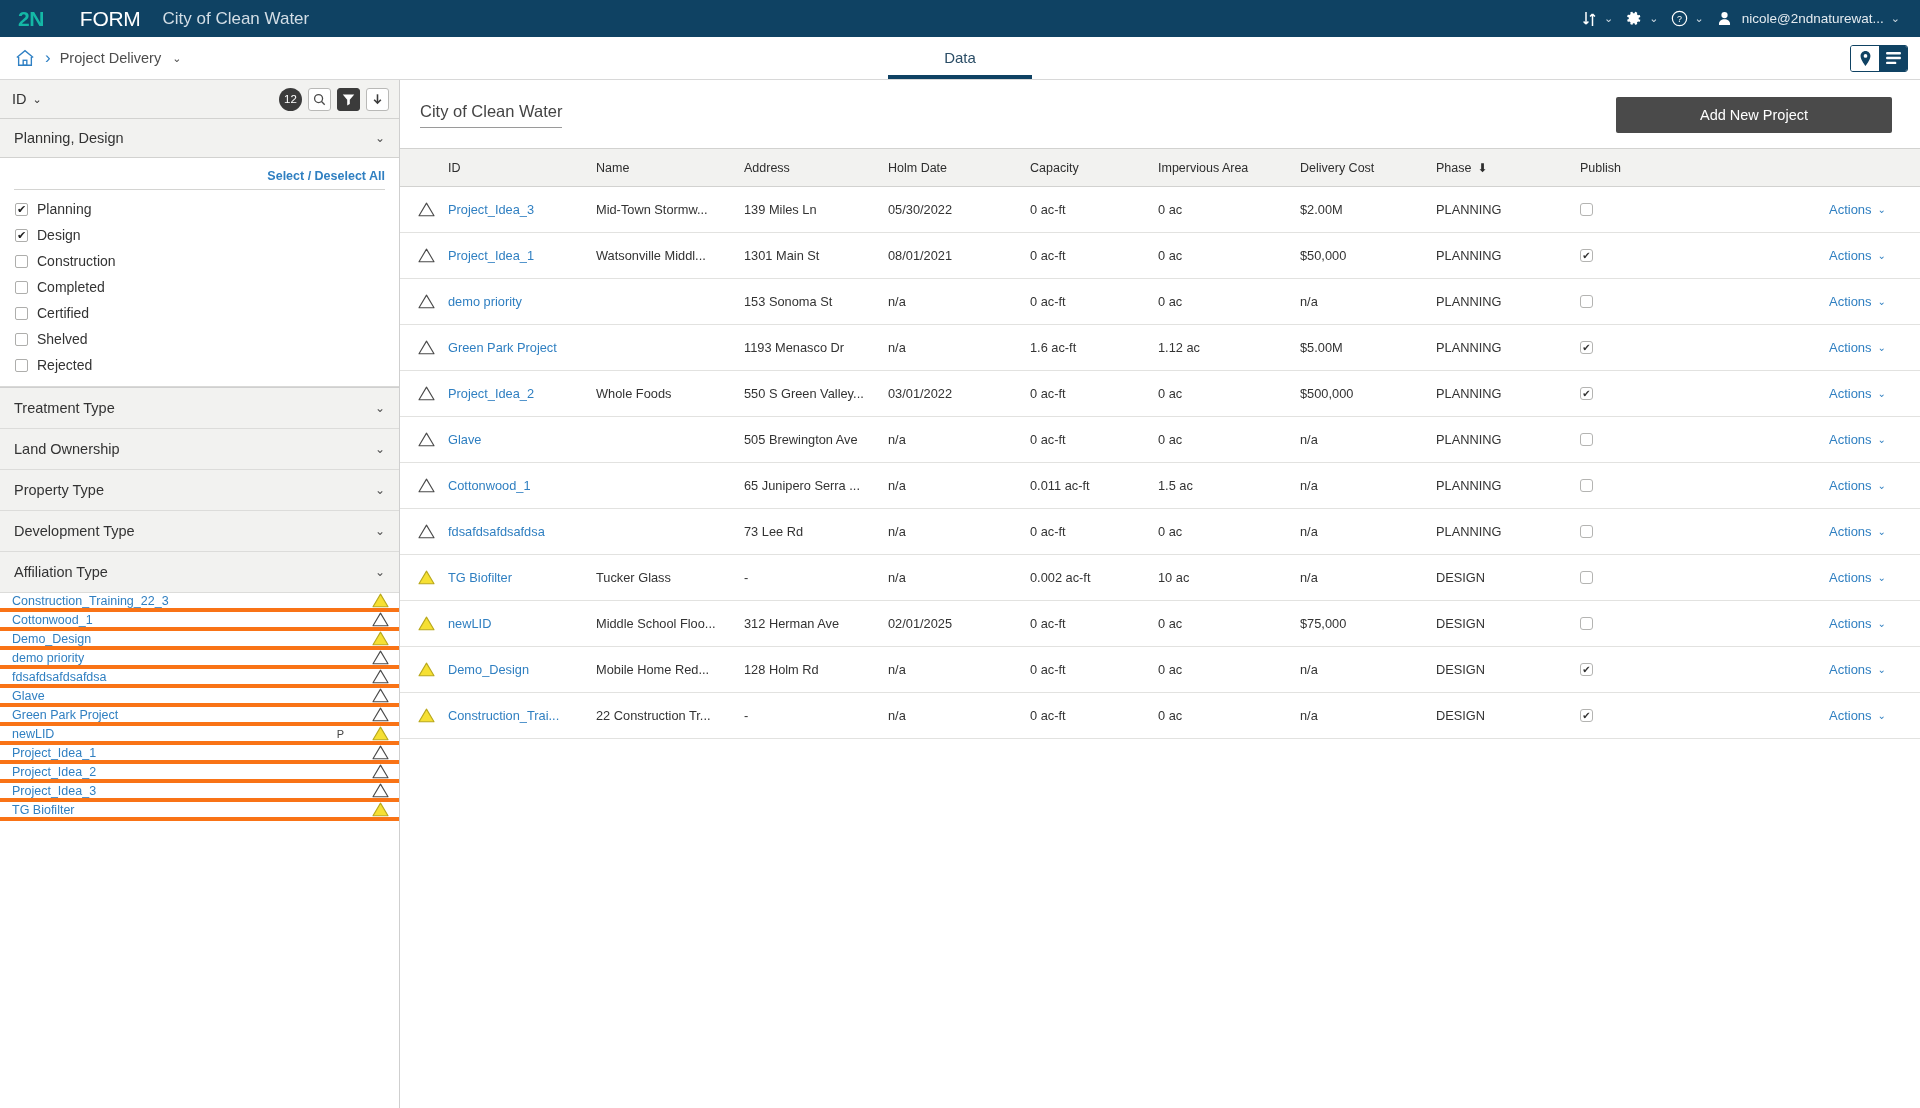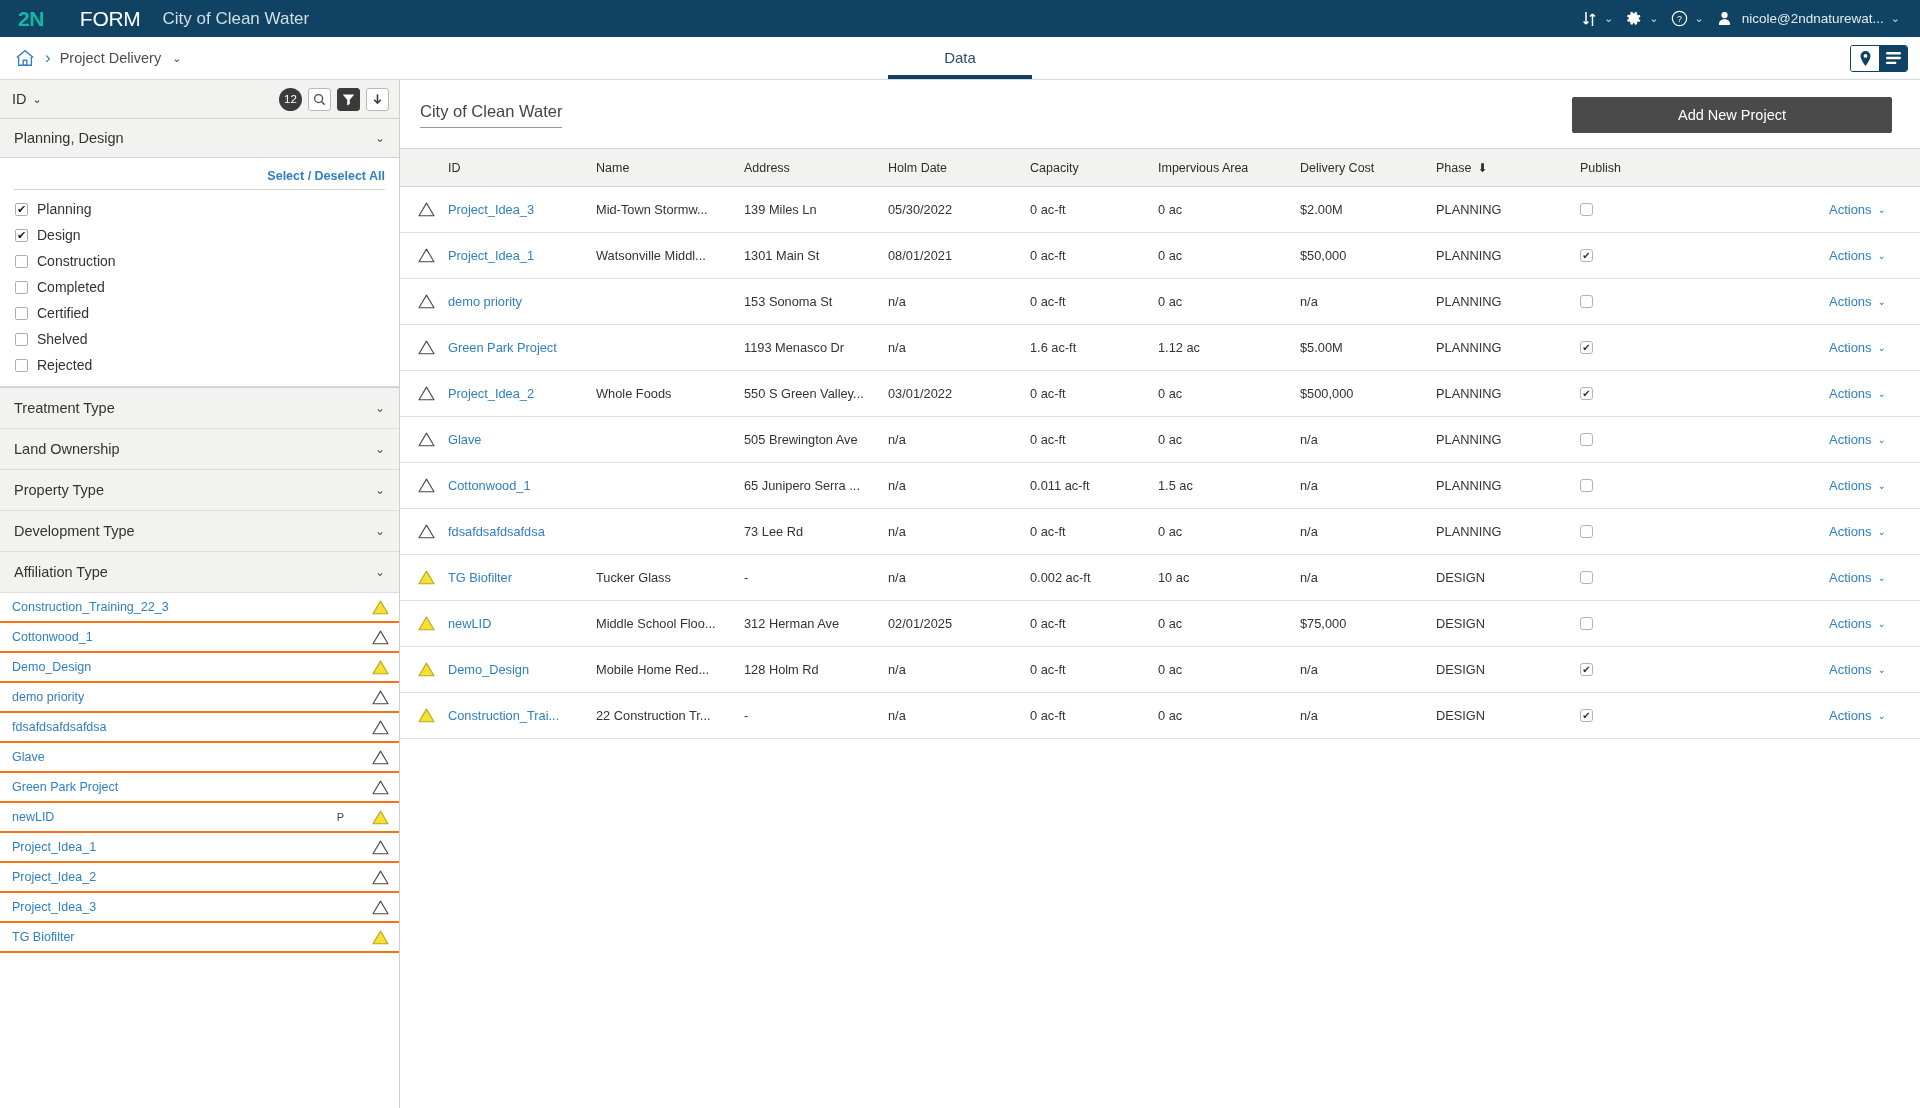--- a/index.html
+++ b/index.html
@@ -155,22 +155,22 @@
   .filter-rows { border-top: 1px solid #cfcfcf; }
   .filter-row {
     height: 41px; background: #f2f2f0; border-bottom: 1px solid #dcdcda;
     display: flex; align-items: center; padding: 0 14px;
     font-size: 14.5px; color: #333; cursor: pointer;
   }
   .filter-row .caret { margin-left: auto; font-size: 12px; color: #555; }
 
   .proj-list { overflow-y: auto; }
   .proj-row {
-    height: 30px; display: flex; align-items: center;
-    border-bottom: 2px solid #f97316; padding: 0 10px 0 12px;
+    height: 19px; display: flex; align-items: center;
+    border-bottom: 4px solid #f97316; padding: 0 10px 0 12px;
     cursor: pointer;
   }
   .proj-name { font-size: 12.5px; color: #2f7fc1; }
   .proj-flag { margin-left: auto; font-size: 11px; color: #444; padding-right: 28px; }
   .tri { width: 17px; height: 15px; display: block; }
 
   .sidebar-tail { flex: 1; background: #ffffff; }
 
   
   .main {
@@ -183,21 +183,21 @@
     height: 68px;
   }
   .page-title {
     font-size: 16.5px; color: #444; padding-bottom: 5px;
     border-bottom: 1px solid #9a9a9a; line-height: 1.2;
   }
   .add-btn {
     margin-left: auto;
     background: #4a4a4a; color: #fff; border: none;
     font-family: "Liberation Sans", sans-serif;
-    font-size: 14.5px; padding: 10px 0; width: 320px;
+    font-size: 14.5px; padding: 10px 0; width: 276px;
     border-radius: 2px; cursor: pointer;
   }
 
   table.grid { width: 100%; border-collapse: collapse; table-layout: fixed; }
   table.grid thead th {
     background: #f2f2f0;
     border-top: 1px solid #d2d2d0; border-bottom: 1px solid #d2d2d0;
     font-size: 12.5px; font-weight: 400; color: #2e2e2e;
     text-align: left; padding: 11px 0 11px 0; height: 38px;
   }

